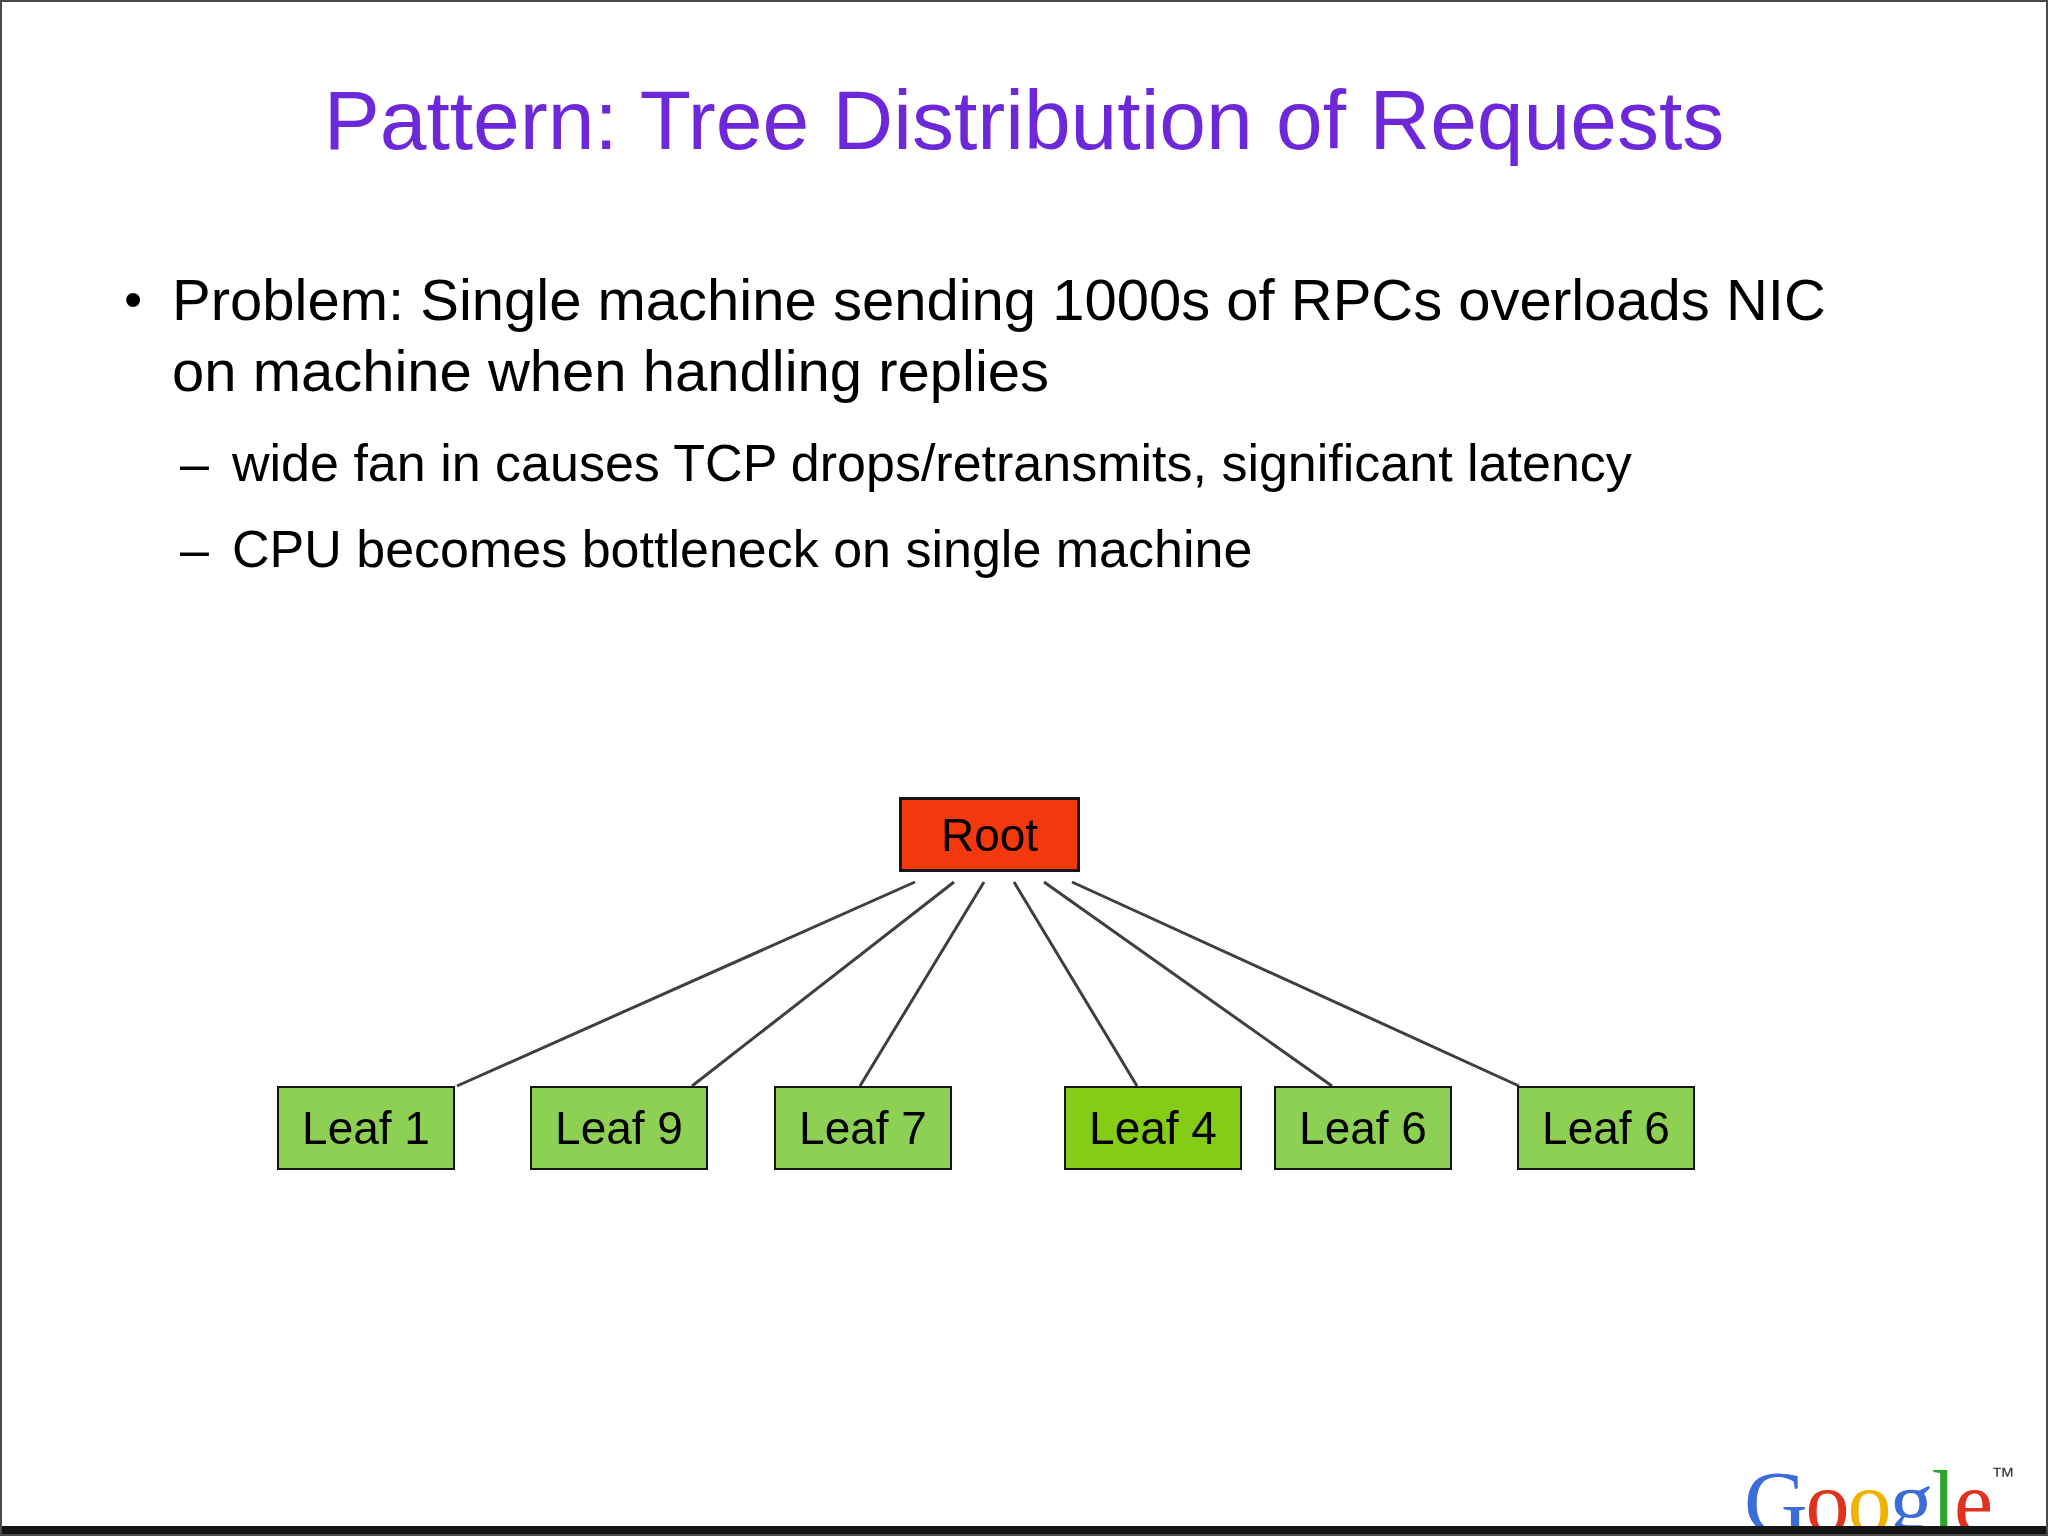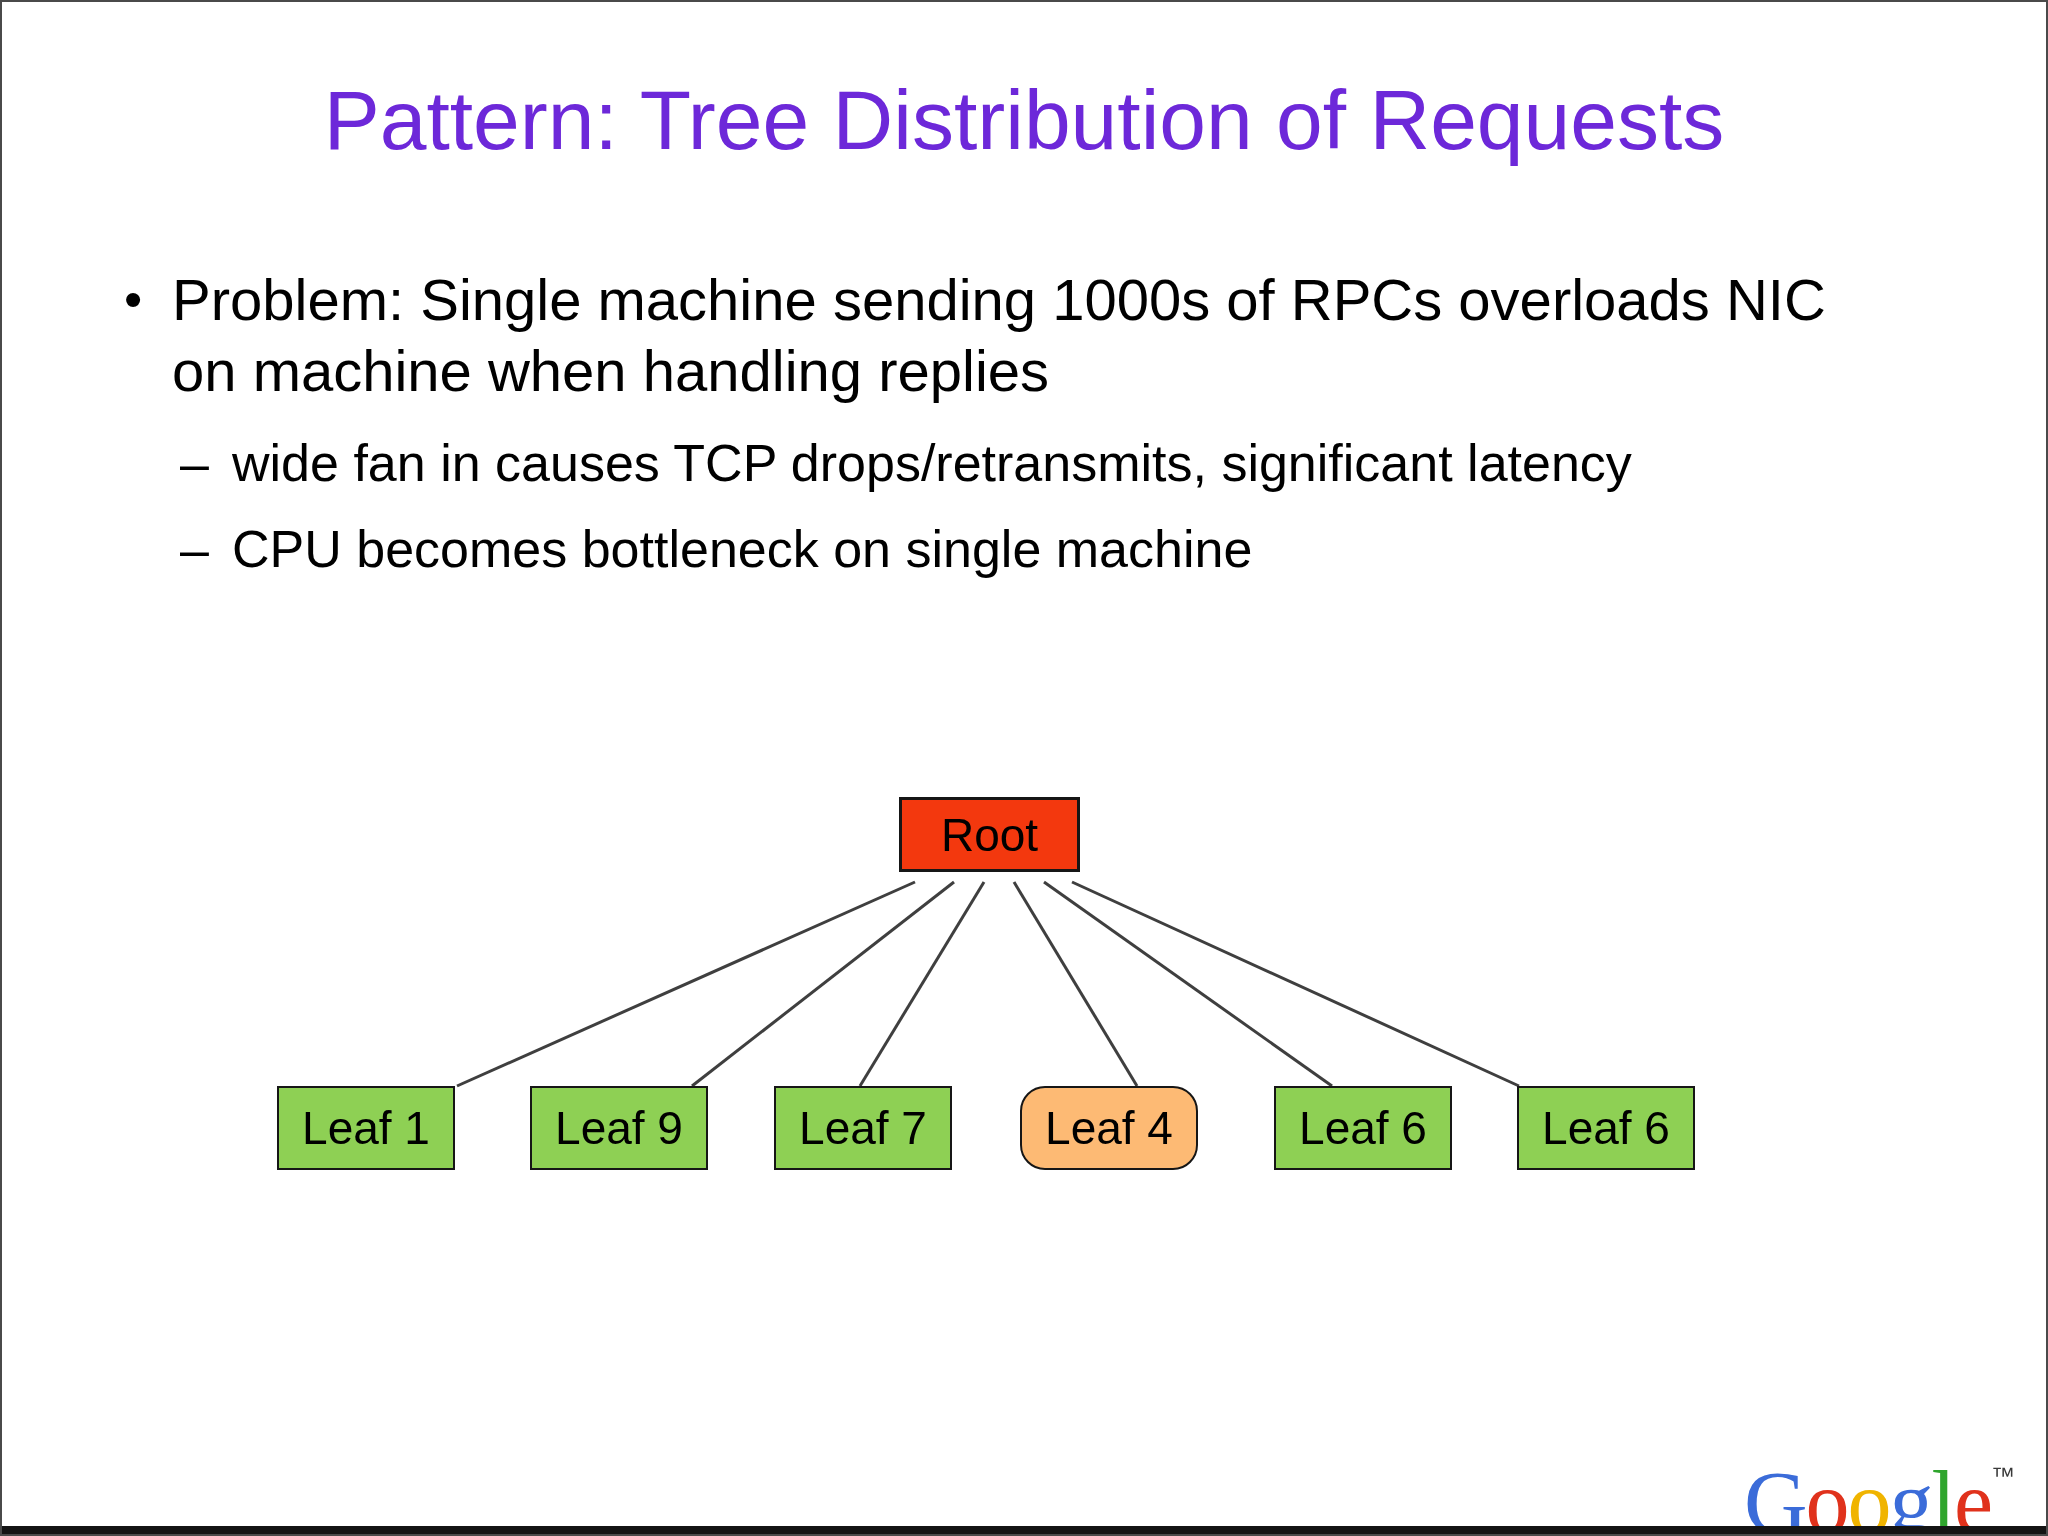--- a/index.html
+++ b/index.html
@@ -154,21 +154,21 @@
 
   <div class="node leaf" style="left: 275px; background: rgb(142, 208, 84);">
     <span>Leaf 1</span>
   </div>
   <div class="node leaf" style="left: 528px; background: rgb(142, 208, 84);">
     <span>Leaf 9</span>
   </div>
   <div class="node leaf" style="left: 772px; background: rgb(142, 208, 84);">
     <span>Leaf 7</span>
   </div>
-  <div class="node leaf" style="left: 1018px; background: #fdba74; border-radius: 25px;">
+  <div class="node leaf" style="left: 1062px; background: #84cc16;">
     <span>Leaf 4</span>
   </div>
   <div class="node leaf" style="left: 1272px; background: rgb(142, 208, 84);">
     <span>Leaf 6</span>
   </div>
   <div class="node leaf" style="left: 1515px; background: rgb(142, 208, 84);">
     <span>Leaf 6</span>
   </div>
 
   <div class="google-logo">

